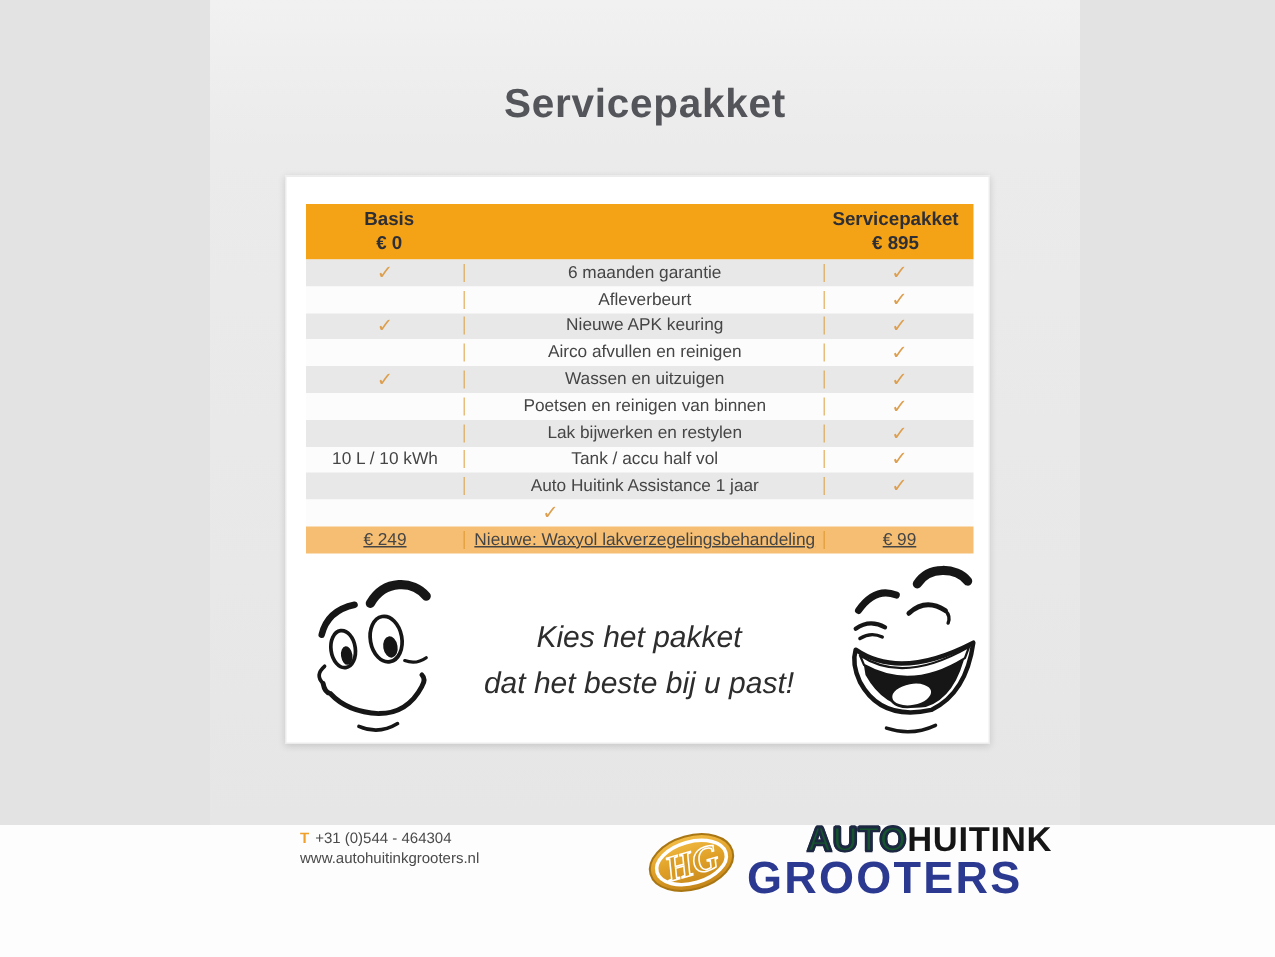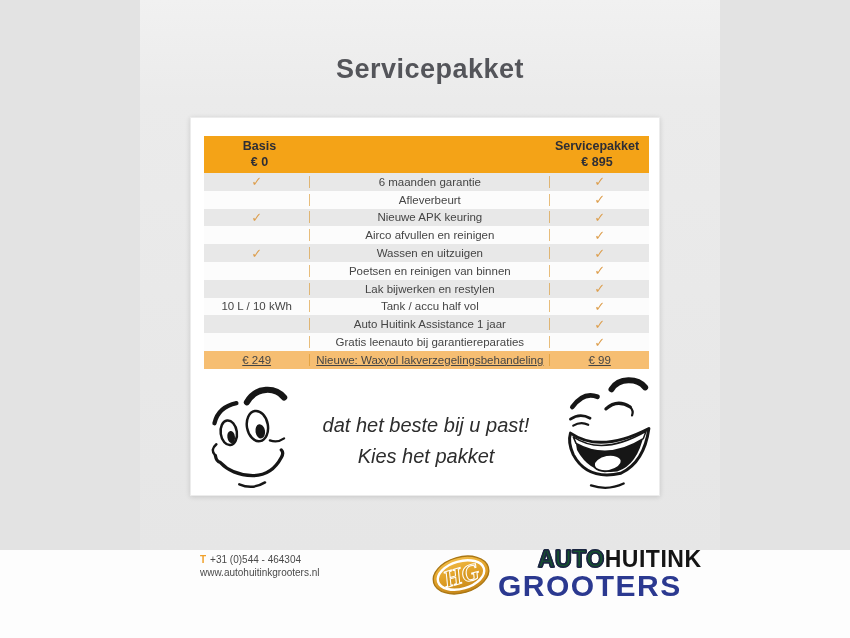--- a/index.html
+++ b/index.html
@@ -148,21 +148,20 @@
           <div class="cell c2">Tank / accu half vol</div>
           <div class="cell c3"><span class="check">✓</span></div>
         </div>
           <div class="t-row alt" style="">
           <div class="cell c1"></div>
           <div class="cell c2">Auto Huitink Assistance 1 jaar</div>
           <div class="cell c3"><span class="check">✓</span></div>
         </div>
           <div class="t-row plain" style="">
           <div class="cell c1"></div>
-          <div class="cell c2">Gratis leenauto bij garantiereparaties</div>
           <div class="cell c3"><span class="check">✓</span></div>
         </div>
           <div class="t-row highlight" style="">
           <div class="cell c1">€ 249</div>
           <div class="cell c2">Nieuwe: Waxyol lakverzegelingsbehandeling</div>
           <div class="cell c3">€ 99</div>
         </div>
         </div>
     </div>
 
@@ -173,22 +172,22 @@
       <ellipse cx="29.5" cy="56.5" rx="4" ry="6.5" fill="#161616" transform="rotate(-8 29.5 56.5)"></ellipse>
       <ellipse cx="57" cy="45" rx="11" ry="16" stroke="#161616" stroke-width="2.6" transform="rotate(-10 57 45)"></ellipse>
       <ellipse cx="60" cy="50.5" rx="5" ry="7.5" fill="#161616" transform="rotate(-10 60 50.5)"></ellipse>
       <path d="M70 60 Q78 63 85 58" stroke="#161616" stroke-width="2.3" stroke-linecap="round"></path>
       <path d="M14 64 Q7 70 13 76" stroke="#161616" stroke-width="2.6" stroke-linecap="round"></path>
       <path d="M13 76 Q14 82 18 83 Q30 96 52 97 Q72 97 82 78 Q85 73 82 70" stroke="#161616" stroke-width="3.4" stroke-linecap="round"></path>
       <path d="M38 106 Q52 112 65 104" stroke="#161616" stroke-width="2.5" stroke-linecap="round"></path>
     </svg>
 
     <div class="slogan">
+      <div>Kies het pakket</div>
       <div>dat het beste bij u past!</div>
-      <div>Kies het pakket</div>
     </div>
 
     <svg class="face-right" width="98" height="122" viewBox="0 0 105 128" fill="none">
       <path d="M10 34 Q22 17 37 23" stroke="#161616" stroke-width="5" stroke-linecap="round"></path>
       <path d="M52 15 C60 2 80 3 88 13" stroke="#161616" stroke-width="6.5" stroke-linecap="round"></path>
       <path d="M8 47 Q18 40 29 46" stroke="#161616" stroke-width="3" stroke-linecap="round"></path>
       <path d="M11 54 Q19 49 27 53" stroke="#161616" stroke-width="2.4" stroke-linecap="round"></path>
       <path d="M46 36 Q58 25 72 34" stroke="#161616" stroke-width="3.5" stroke-linecap="round"></path>
       <path d="M72 34 Q76 38 74 43" stroke="#161616" stroke-width="2.4" stroke-linecap="round"></path>
       <path d="M8 62 Q40 84 92 57 Q87 93 62 105 Q26 113 11 85 Q5 72 8 62 Z" fill="#ffffff" stroke="#161616" stroke-width="3.2" stroke-linejoin="round"></path>

